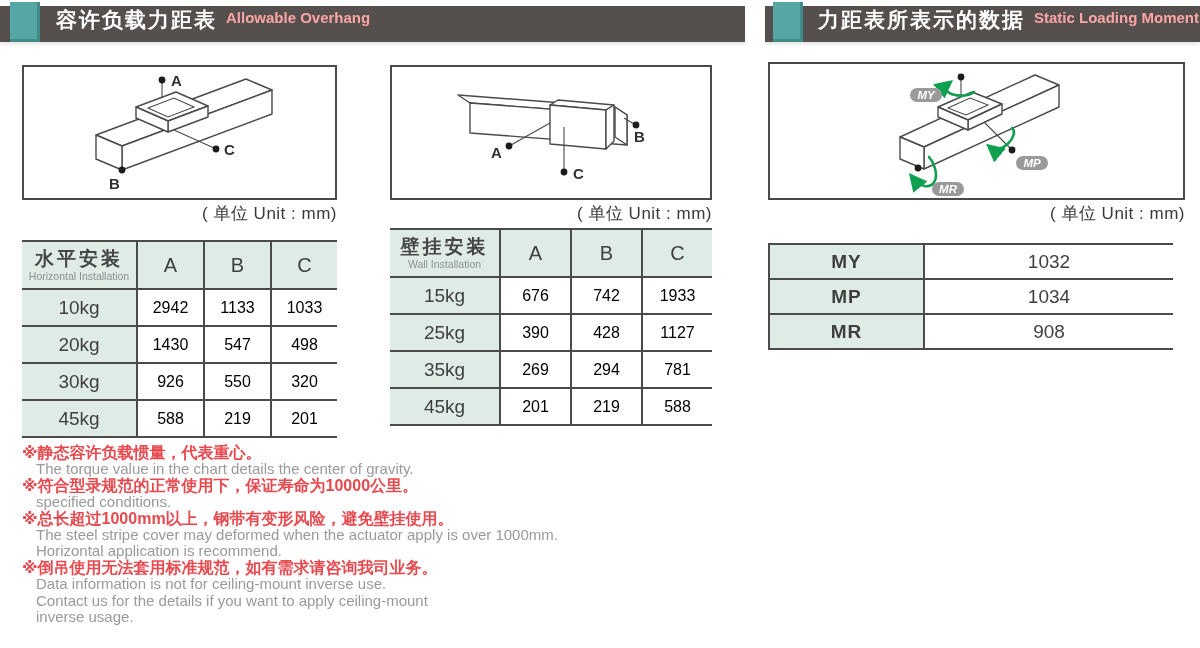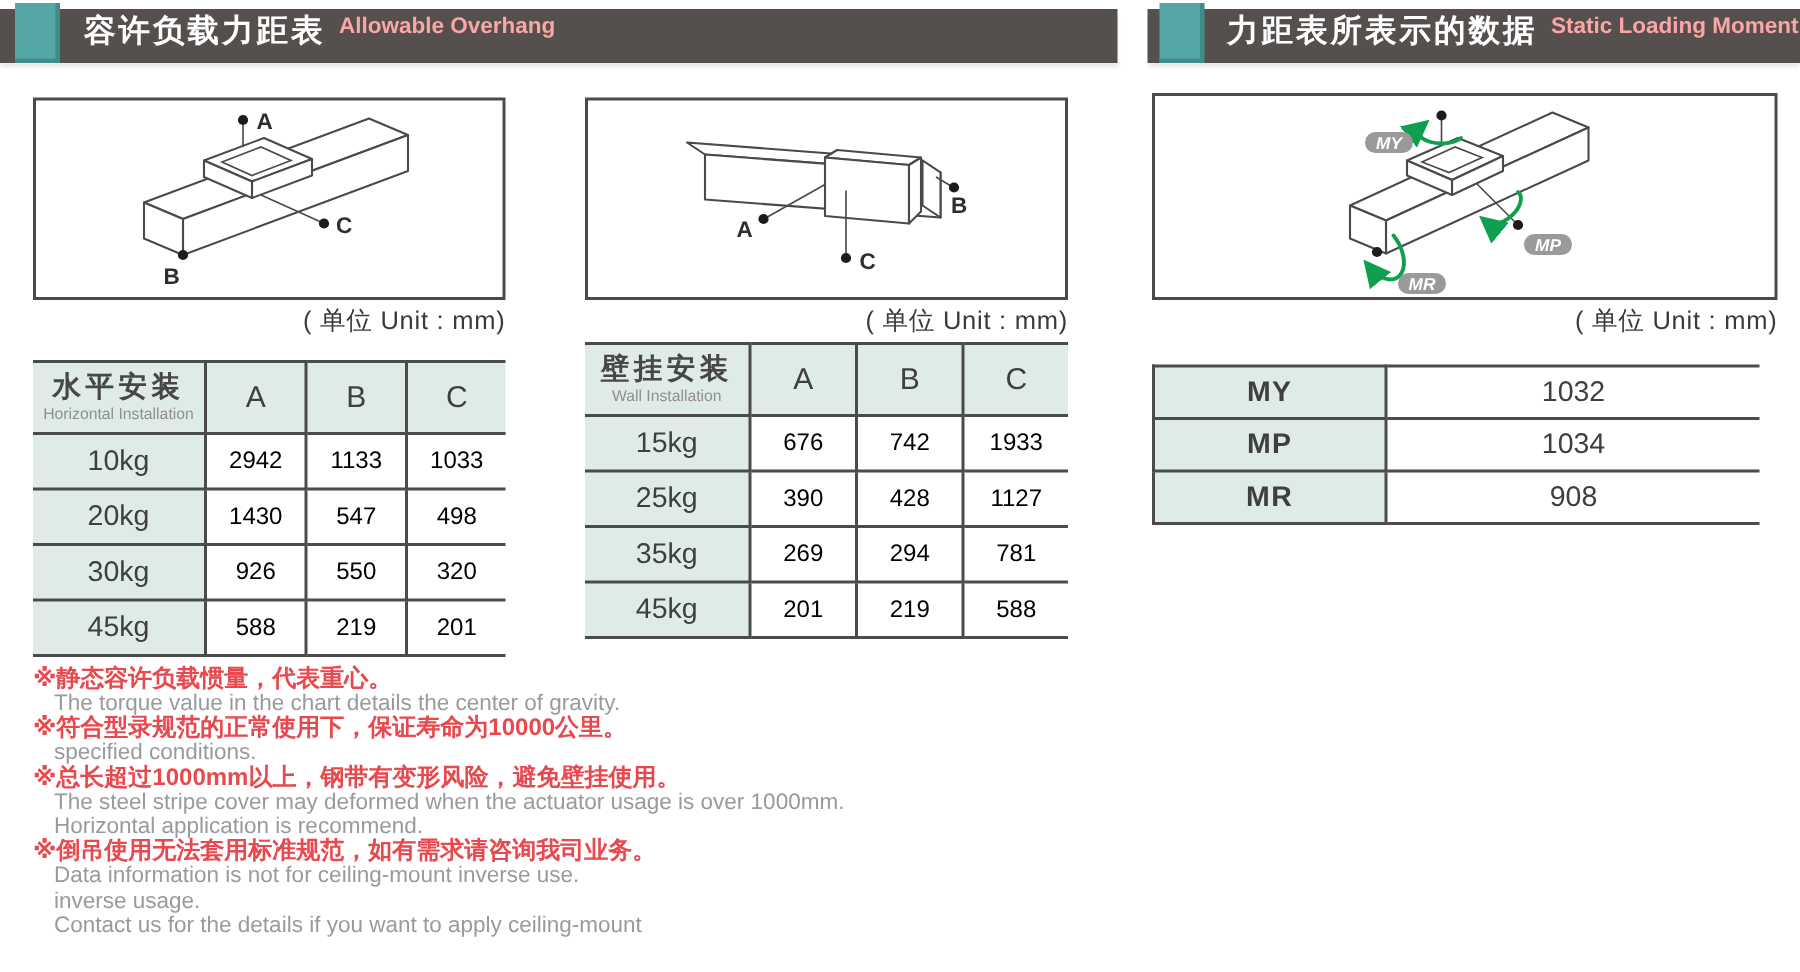--- a/index.html
+++ b/index.html
@@ -274,19 +274,19 @@
   </tr>
 </tbody>
   </table>
 
 <div id="footnotes">
   <div class="fn-zh">※静态容许负载惯量，代表重心。</div>
   <div class="fn-en">The torque value in the chart details the center of gravity.</div>
   <div class="fn-zh">※符合型录规范的正常使用下，保证寿命为10000公里。</div>
   <div class="fn-en">specified conditions.</div>
   <div class="fn-zh">※总长超过1000mm以上，钢带有变形风险，避免壁挂使用。</div>
-  <div class="fn-en">The steel stripe cover may deformed when the actuator usage is over 1000mm.</div>
+  <div class="fn-en">The steel stripe cover may deformed when the actuator apply is over 1000mm.</div>
   <div class="fn-en">Horizontal application is recommend.</div>
   <div class="fn-zh">※倒吊使用无法套用标准规范，如有需求请咨询我司业务。</div>
   <div class="fn-en">Data information is not for ceiling-mount inverse use.</div>
+  <div class="fn-en">Contact us for the details if you want to apply ceiling-mount</div>
   <div class="fn-en">inverse usage.</div>
-  <div class="fn-en">Contact us for the details if you want to apply ceiling-mount</div>
 </div>
 
 </body></html>

